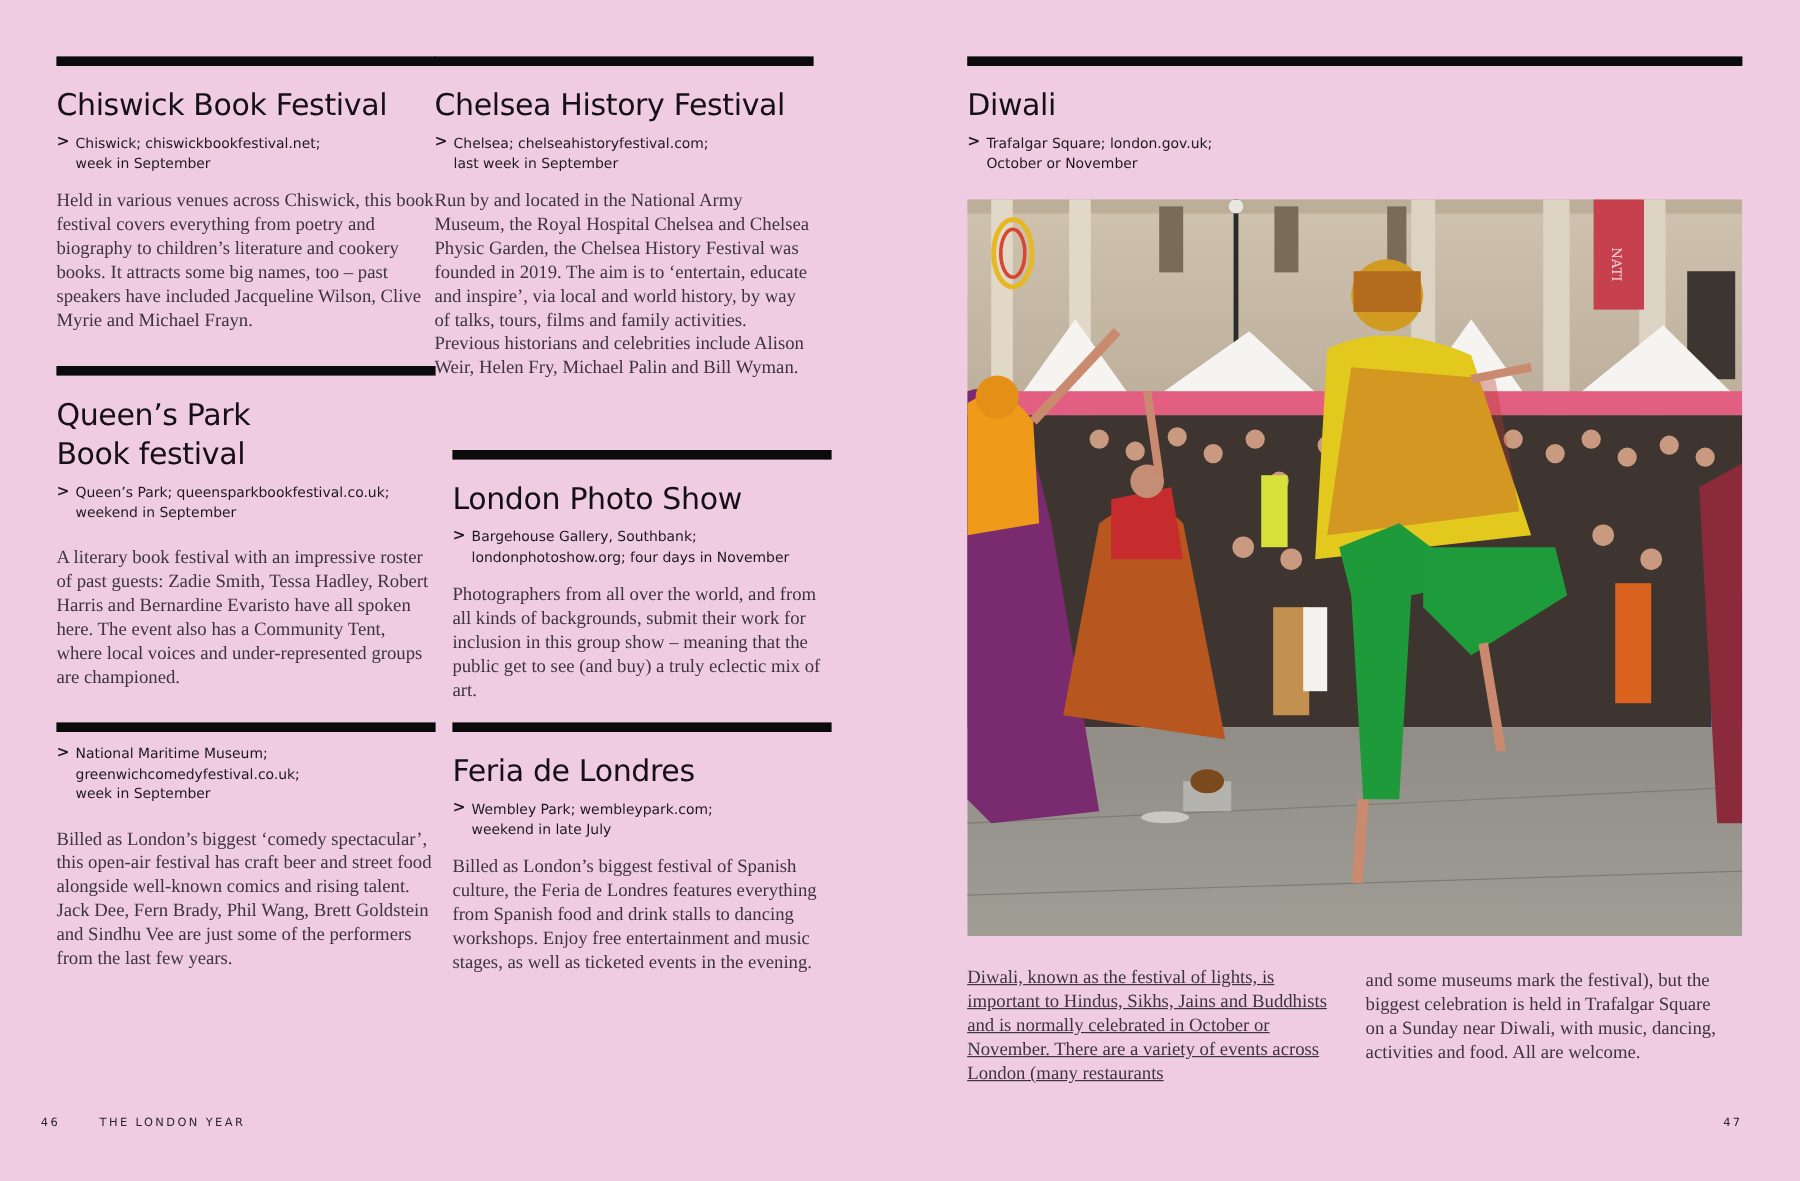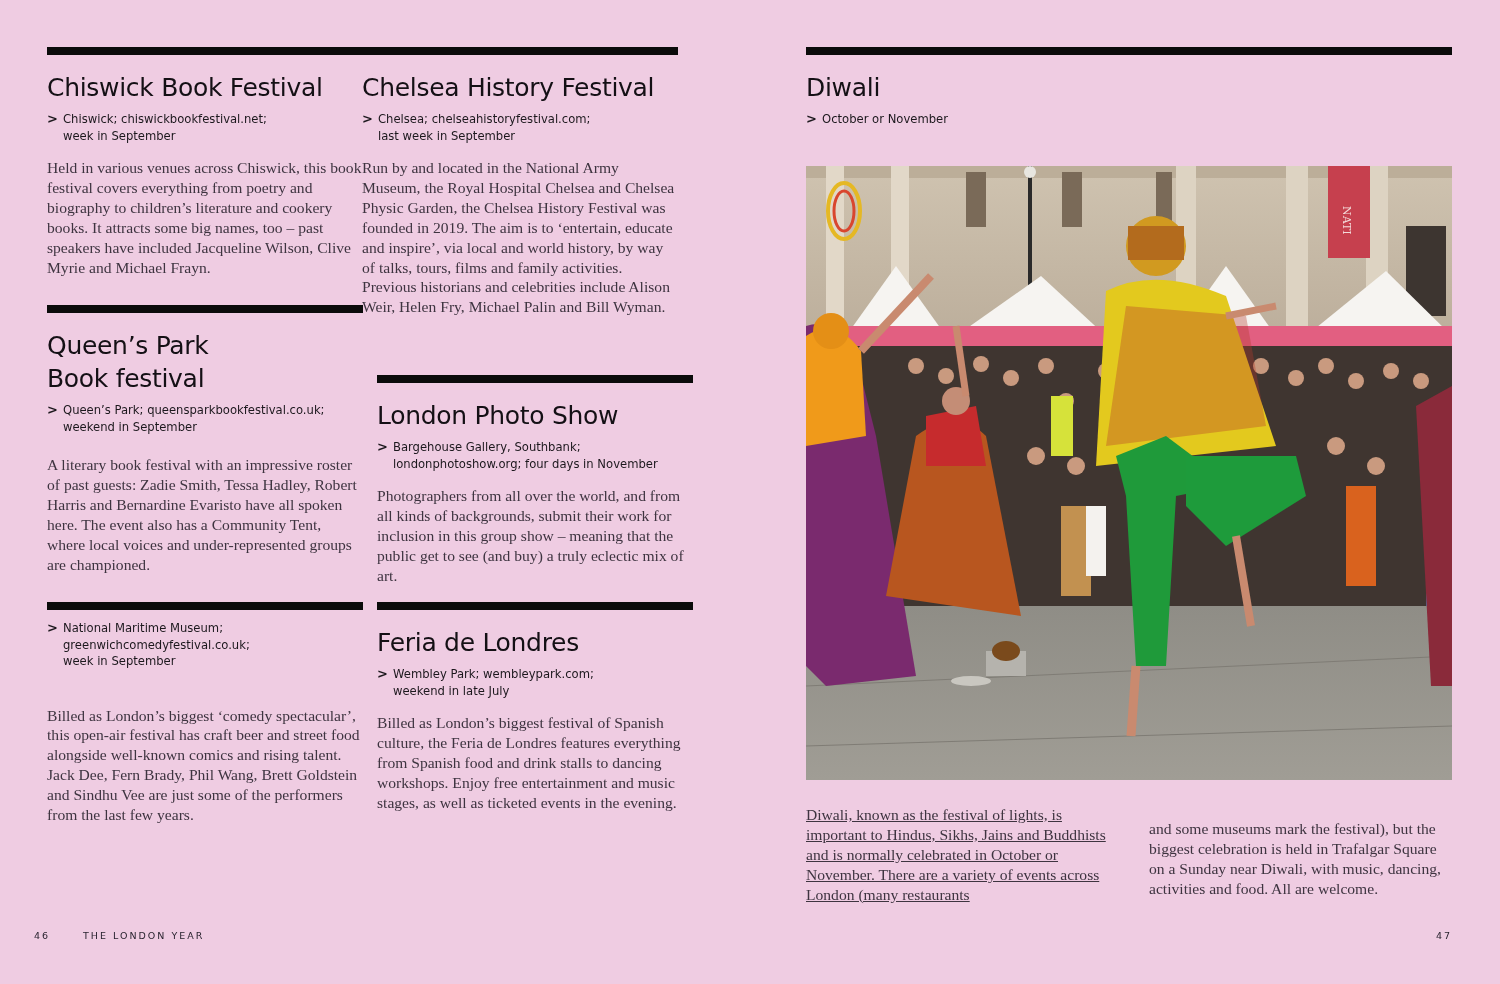--- a/index.html
+++ b/index.html
@@ -114,21 +114,21 @@
 </div>
 
 <div class="entry" id="e-greenwich">
   <div class="bar"></div>
   <div class="meta">
     <span class="arrow">&gt;</span>
     <div>National Maritime Museum;</div>
     <div>greenwichcomedyfestival.co.uk;</div>
     <div>week in September</div>
   </div>
-  <p class="body" style="margin-top:36px">Billed as London’s biggest ‘comedy spectacular’, this open-air festival has craft beer and street food alongside well-known comics and rising talent. Jack Dee, Fern Brady, Phil Wang, Brett Goldstein and Sindhu Vee are just some of the performers from the last few years.</p>
+  <p class="body" style="margin-top:20px">Billed as London’s biggest ‘comedy spectacular’, this open-air festival has craft beer and street food alongside well-known comics and rising talent. Jack Dee, Fern Brady, Phil Wang, Brett Goldstein and Sindhu Vee are just some of the performers from the last few years.</p>
 </div>
 
 <div class="entry" id="e-feria">
   <div class="bar"></div>
   <h2 class="title">Feria de Londres</h2>
   <div class="meta">
     <span class="arrow">&gt;</span>
     <div>Wembley Park; wembleypark.com;</div>
     <div>weekend in late July</div>
   </div>
@@ -136,20 +136,21 @@
 </div>
 
 <div class="footer" id="page-left-num">46</div>
 <div class="footer" id="running-head">THE LONDON YEAR</div>
 
 <div class="entry" id="e-diwali">
   <div class="bar"></div>
   <h2 class="title">Diwali</h2>
   <div class="meta">
     <span class="arrow">&gt;</span>
+    <div>Trafalgar Square; london.gov.uk;</div>
     <div>October or November</div>
   </div>
 </div>
 
 <div class="photo" aria-label="Dancers in colourful traditional dress performing in Trafalgar Square in front of the National Gallery, with white tents and a crowd behind">
   <svg width="646" height="614" viewBox="0 0 646 614" xmlns="http://www.w3.org/2000/svg">
     <defs>
       <linearGradient id="sky" x1="0" y1="0" x2="0" y2="1">
         <stop offset="0" stop-color="#cfc3b0"></stop>
         <stop offset="1" stop-color="#b9ab98"></stop>
@@ -242,15 +243,15 @@
     <rect x="180" y="485" width="40" height="25" fill="#b5b3ad"></rect>
     <ellipse cx="200" cy="485" rx="14" ry="10" fill="#7a4a1c"></ellipse>
     <ellipse cx="165" cy="515" rx="20" ry="5" fill="#c9c7c0"></ellipse>
 
     <ellipse cx="38" cy="45" rx="16" ry="28" fill="none" stroke="#e5b824" stroke-width="4"></ellipse>
     <ellipse cx="38" cy="45" rx="10" ry="20" fill="none" stroke="#d9462e" stroke-width="3"></ellipse>
   </svg>
 </div>
 
 <p class="diwali-col" id="diwali-col1" style="margin:0">Diwali, known as the festival of lights, is important to Hindus, Sikhs, Jains and Buddhists and is normally celebrated in October or November. There are a variety of events across London (many restaurants</p>
-<p class="diwali-col" id="diwali-col2" style="margin:14px">and some museums mark the festival), but the biggest celebration is held in Trafalgar Square on a Sunday near Diwali, with music, dancing, activities and food. All are welcome.</p>
+<p class="diwali-col" id="diwali-col2" style="margin:3px">and some museums mark the festival), but the biggest celebration is held in Trafalgar Square on a Sunday near Diwali, with music, dancing, activities and food. All are welcome.</p>
 
 <div class="footer" id="page-right-num">47</div>
 
 </body></html>

